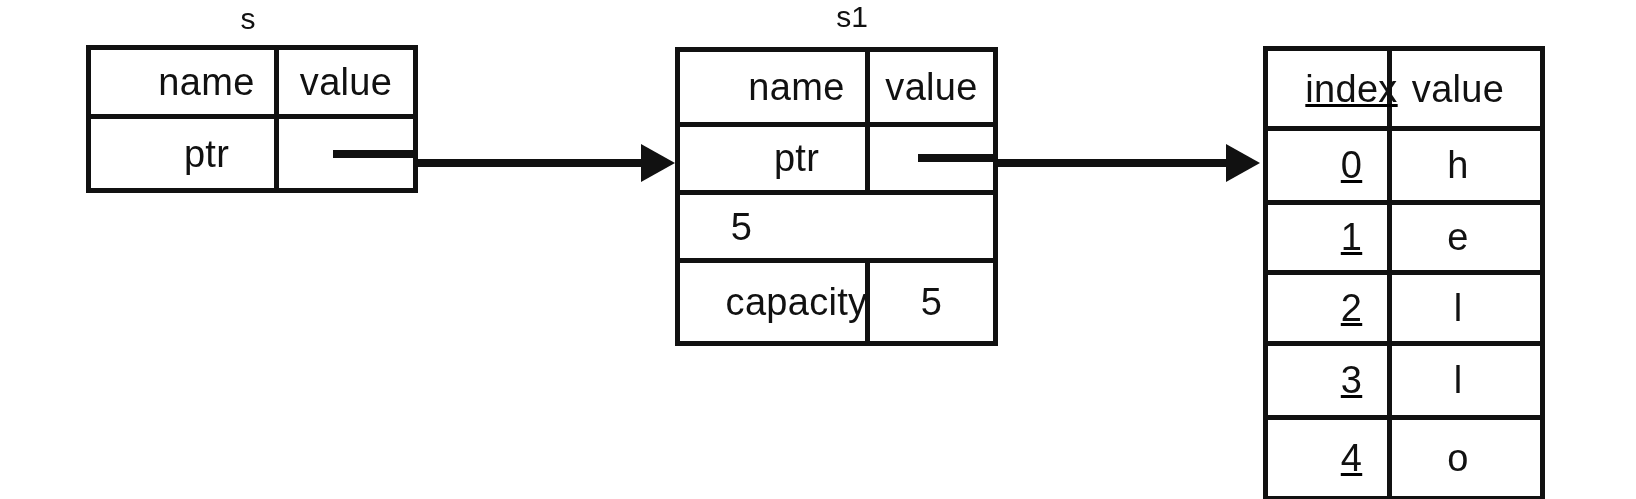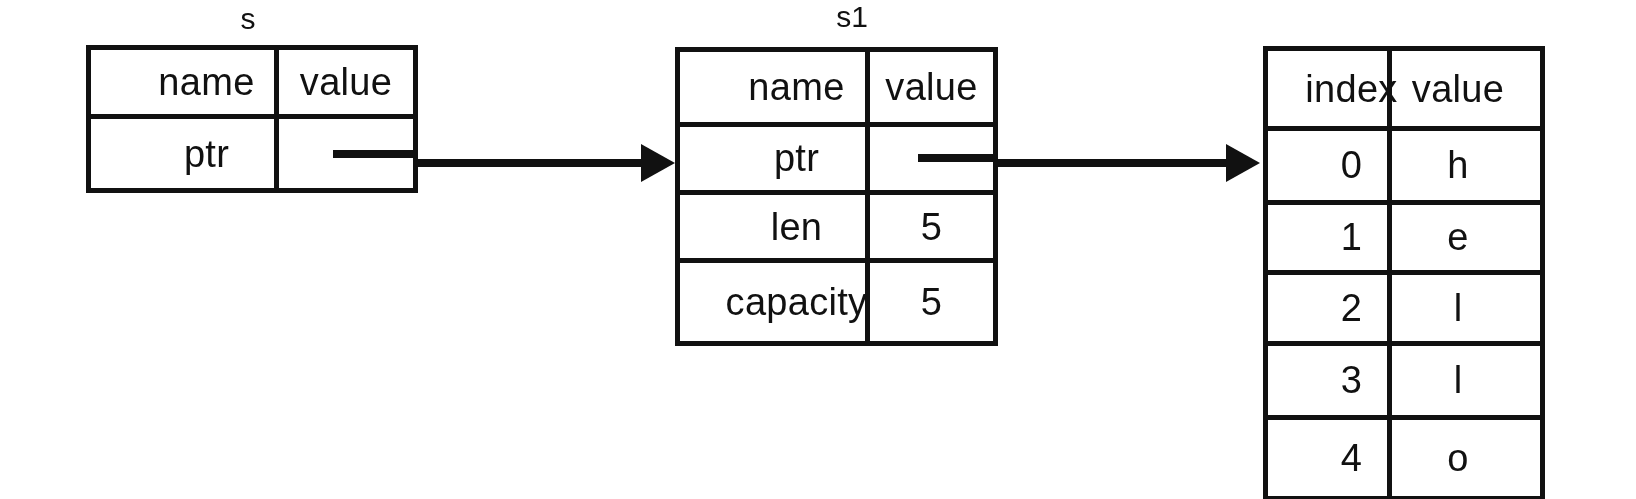--- a/index.html
+++ b/index.html
@@ -87,21 +87,21 @@
   #table-s1 .cell.left  { width: 190px; }
   #table-s1 .cell.right { width: 123px; }
 
   
   #table-buf {
     left: 1263px;
     top: 46px;
     width: 282px;
     height: 455px;
   }
-  #table-buf .cell.left  { width: 124px; }
+  #table-buf .cell.left  { width: 124px; text-decoration: underline; }
   #table-buf .cell.right { width: 132px; }
 
   
   .ptr-stub {
     position: absolute;
     height: 8px;
     background: #111111;
   }
 
   
@@ -163,23 +163,20 @@
     <div class="struct-row" style="height:69px;">
       <div class="cell left">
         <span class="cell-text">ptr</span>
       </div>
       <div class="cell right">
         <span class="cell-text"></span>
         <span class="ptr-stub" style="left:48px; top:50%; margin-top:-4px; width:75px;"></span>
       </div>
     </div>
     <div class="struct-row" style="height:70px;">
-      <div class="cell left">
-        <span class="cell-text">len</span>
-      </div>
       <div class="cell right">
         <span class="cell-text">5</span>
       </div>
     </div>
     <div class="struct-row" style="height:79px;">
       <div class="cell left">
         <span class="cell-text">capacity</span>
       </div>
       <div class="cell right">
         <span class="cell-text">5</span>

